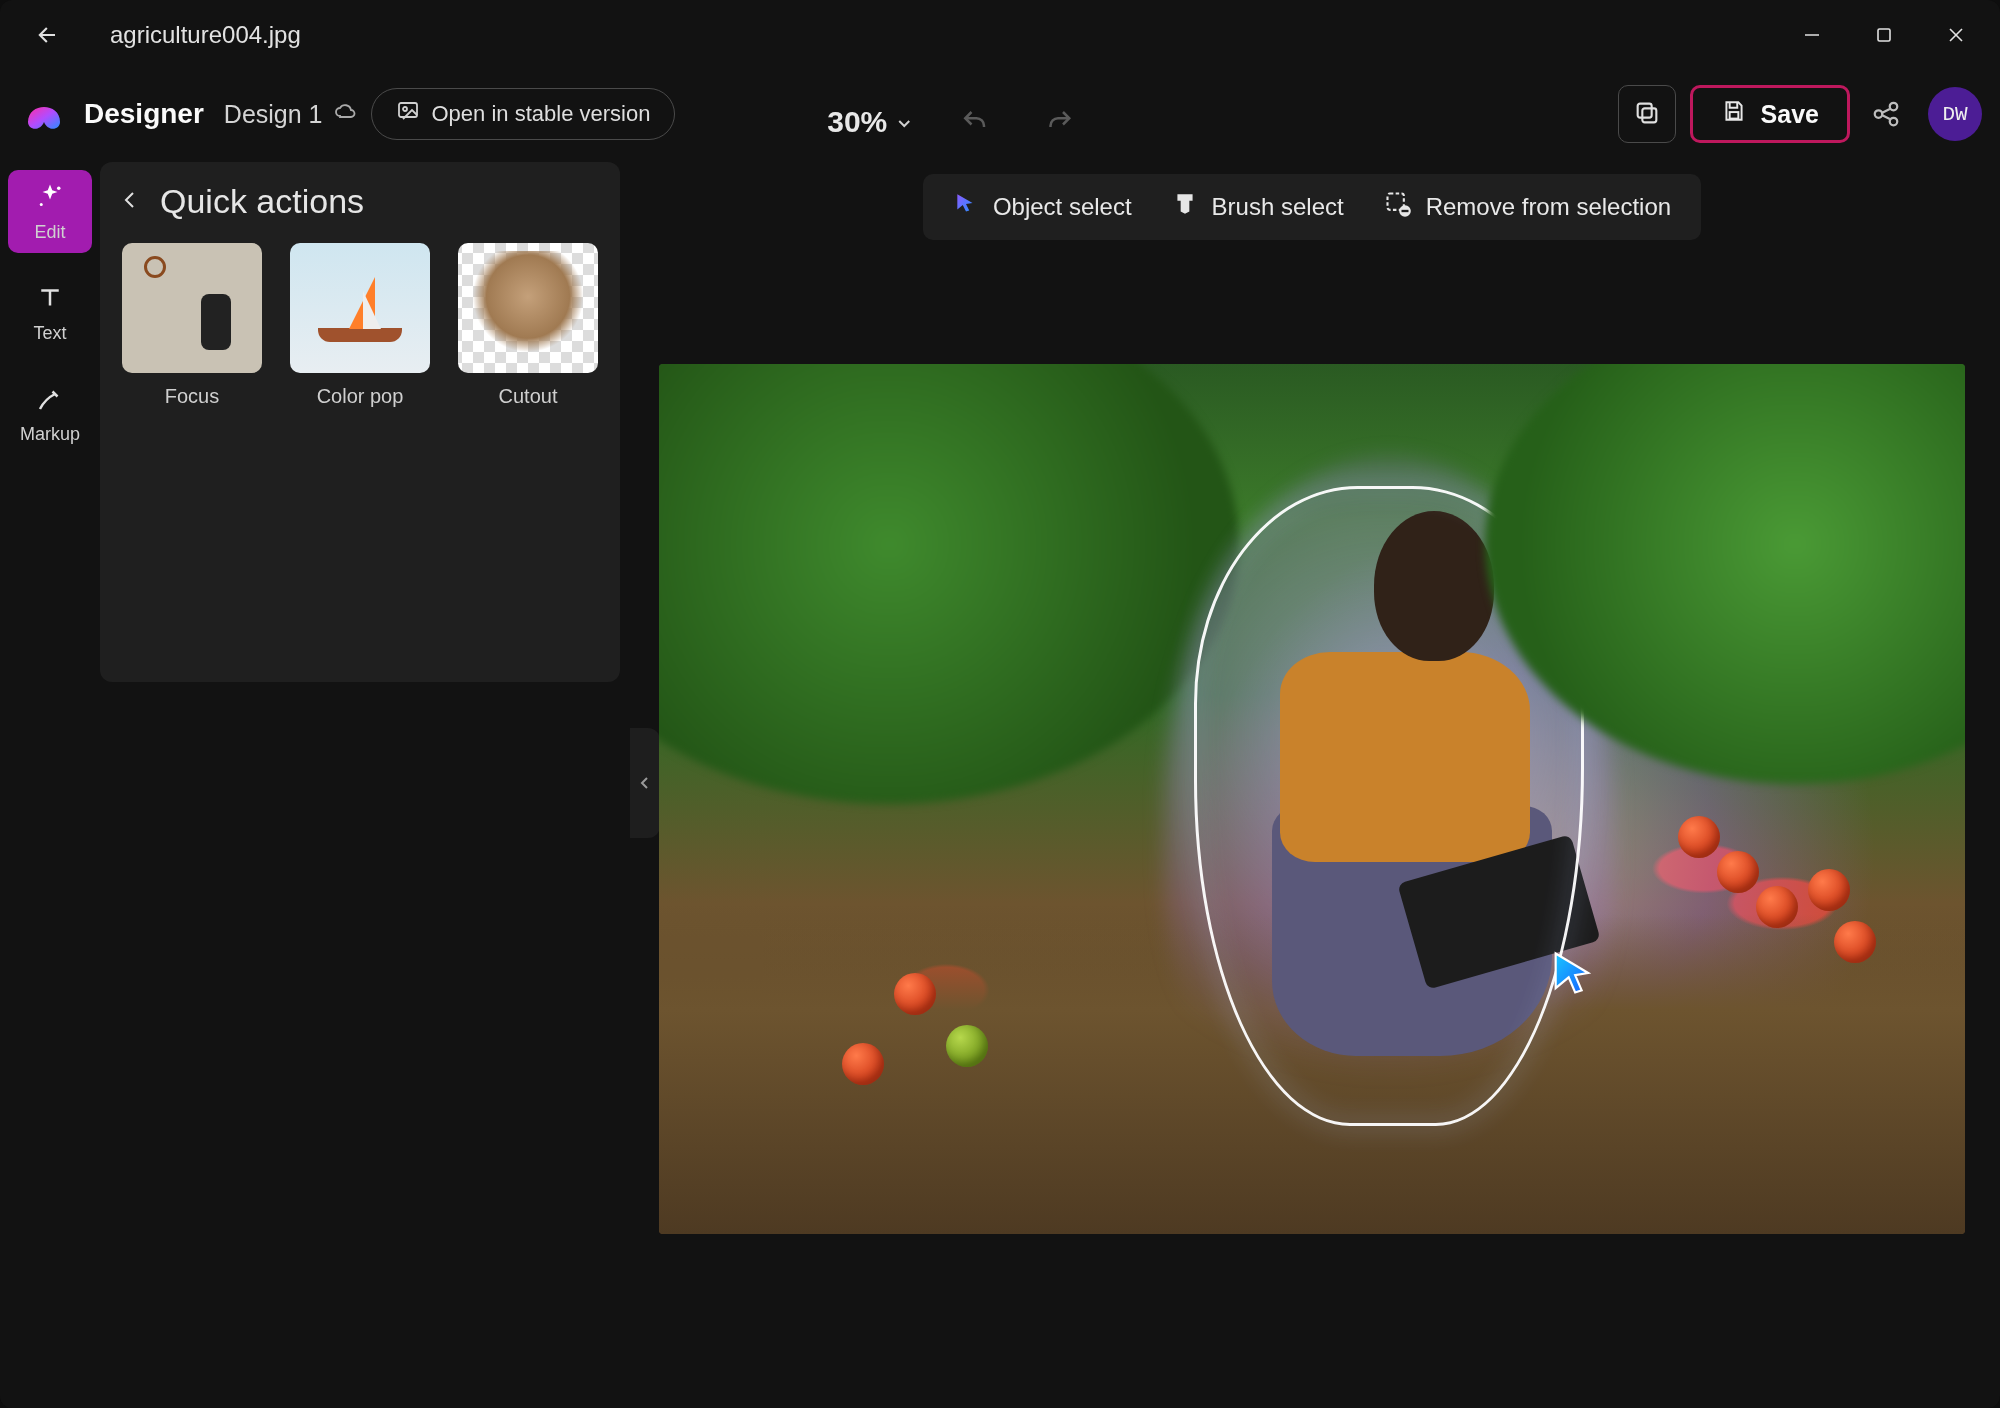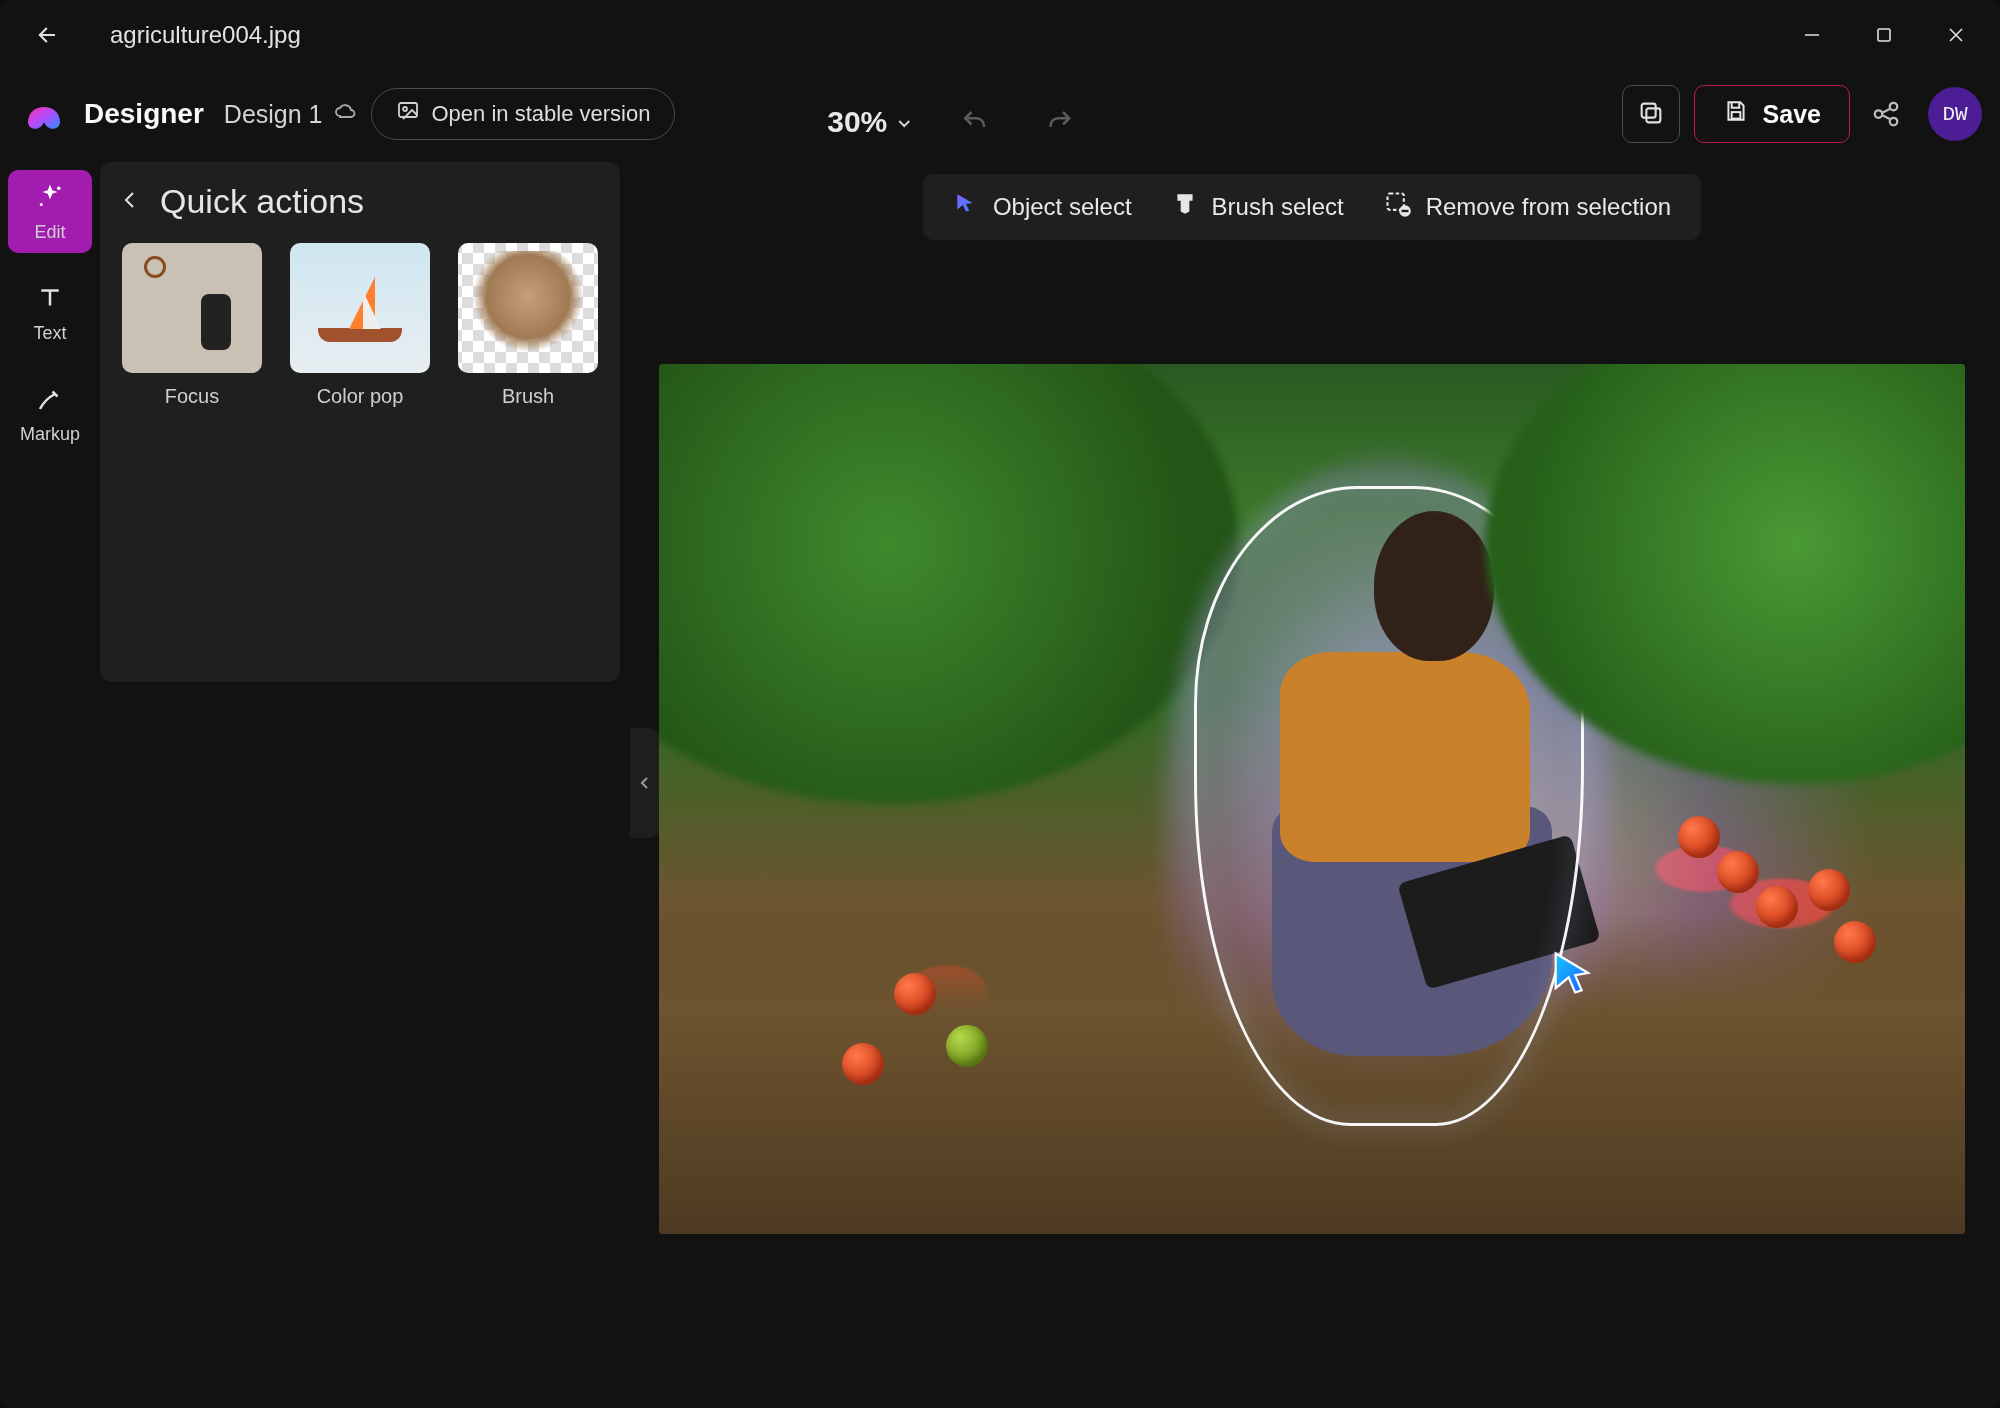--- a/index.html
+++ b/index.html
@@ -104,21 +104,21 @@
   .toolbar-right { margin-left:auto; display:flex; align-items:center; gap:14px; }
   .square-btn {
     border:1px solid #4a4a4a;
     border-radius: 10px;
     width:58px;height:58px;
     display:flex;align-items:center;justify-content:center;
     color:#e0e0e0; cursor:pointer;
     background:transparent;
   }
   .save-btn {
-    border:1px solid #be185d;
+    border:3px solid #be185d;
     border-radius: 10px;
     height:58px;
     padding: 0 28px;
     display:flex;align-items:center;justify-content:center;gap:14px;
     color:#fafafa; font-size:25px; font-weight:600;
     cursor:pointer;
     background:transparent;
   }
   .avatar {
     width:54px;height:54px;border-radius:50%;
@@ -495,21 +495,21 @@
               <span class="hull"></span>
               <span class="sail"></span>
               <span class="sail2"></span>
             </div>
           <div class="qa-label">Color pop</div>
         </div>
         <div class="qa-card">
           <div class="qa-thumb thumb-cutout">
               <span class="cat"></span>
             </div>
-          <div class="qa-label">Brush</div>
+          <div class="qa-label">Cutout</div>
         </div>
       </div>
     </div>
 
     <div class="panel-handle">
       <svg width="16" height="16" viewBox="0 0 16 16" fill="none" stroke="#9a9a9a" stroke-width="2">
           <path d="M10 3L5 8l5 5"></path>
         </svg>
     </div>
 

